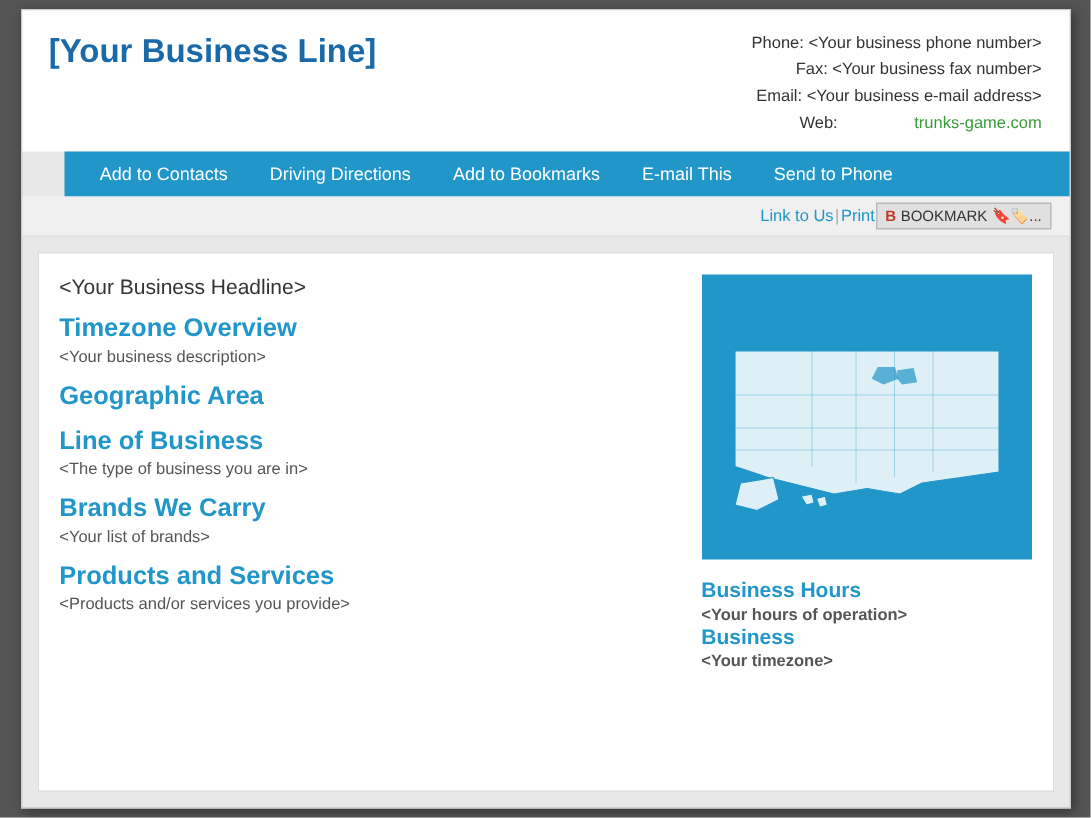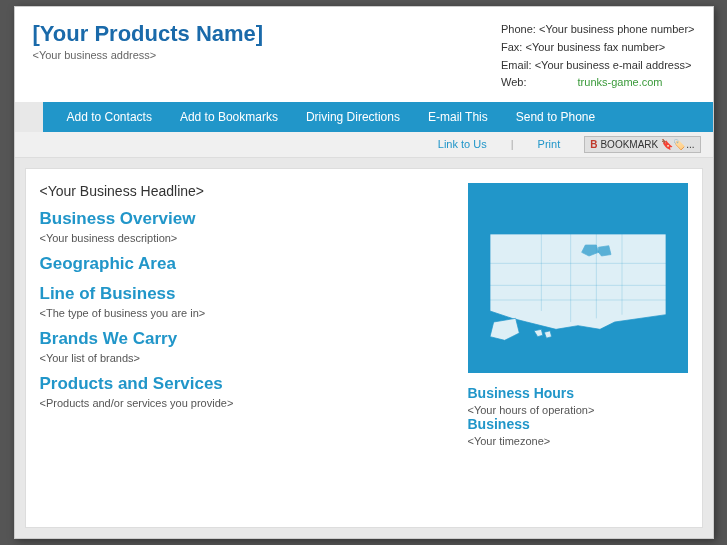--- a/index.html
+++ b/index.html
@@ -33,21 +33,21 @@
     }
     .business-address {
       font-size: 11px;
       color: #666;
       margin-top: 2px;
     }
     .header-right {
       font-size: 11px;
       color: #333;
       line-height: 1.6;
-      text-align: left;
+      text-align: right;
       margin-left: 24px;
     }
     .header-right .web-link {
       color: #3a9a3a;
       text-decoration: none;
       padding-left: 48px;
     }
     
     .navbar {
       background: #2196C9;
@@ -64,21 +64,21 @@
       white-space: nowrap;
       text-decoration: none;
     }
     
     .utility-bar {
       background: #f0f0f0;
       display: flex;
       justify-content: flex-end;
       align-items: center;
       padding: 4px 12px;
-      gap: 24px;
+      gap: 1px;
       border-bottom: 1px solid #ddd;
     }
     .utility-link {
       color: #2196C9;
       font-size: 11px;
       cursor: pointer;
       text-decoration: none;
     }
     .utility-divider {
       color: #aaa;
@@ -145,67 +145,67 @@
     .right-section-title {
       font-size: 14px;
       color: #2196C9;
       font-weight: bold;
       margin-bottom: 3px;
       margin-top: 0;
     }
     .right-section-desc {
       font-size: 11px;
       color: #555;
+      font-weight: bold;
     }
   </style>
 </head>
 <body>
 
 <div class="page-container">
 
   <div class="header">
     <div class="header-left">
-      <div class="business-name">[Your Products Name]</div>
-      <div class="business-address">&lt;Your business address&gt;</div>
+      <div class="business-name">[Your Business Line]</div>
     </div>
     <div class="header-right">
       <div>Phone: &lt;Your business phone number&gt;</div>
       <div>Fax: &lt;Your business fax number&gt;</div>
       <div>Email: &lt;Your business e-mail address&gt;</div>
       <div>
         <span>Web: </span><a class="web-link">trunks-game.com</a>
       </div>
     </div>
   </div>
 
   <div class="navbar">
     <a class="navbar-item">Add to Contacts</a>
+    <a class="navbar-item">Driving Directions</a>
     <a class="navbar-item">Add to Bookmarks</a>
-    <a class="navbar-item">Driving Directions</a>
     <a class="navbar-item">E-mail This</a>
     <a class="navbar-item">Send to Phone</a>
   </div>
 
   <div class="utility-bar">
     <a class="utility-link">Link to Us</a>
     <span class="utility-divider">|</span>
     <a class="utility-link">Print</a>
     <button class="bookmark-btn">
       <span style="color:#c0392b; font-weight:bold;">B</span>
       <span>BOOKMARK</span>
       <span style="font-size:10px;">🔖🏷️...</span>
     </button>
   </div>
 
   <div class="content-area">
 
     <div class="content-left">
       <div class="business-headline">&lt;Your Business Headline&gt;</div>
 
-      <div class="section-title">Business Overview</div>
+      <div class="section-title">Timezone Overview</div>
       <div class="section-desc">&lt;Your business description&gt;</div>
 
       <div class="section-title">Geographic Area</div>
 
       <div class="section-title">Line of Business</div>
       <div class="section-desc">&lt;The type of business you are in&gt;</div>
 
       <div class="section-title">Brands We Carry</div>
       <div class="section-desc">&lt;Your list of brands&gt;</div>
 

